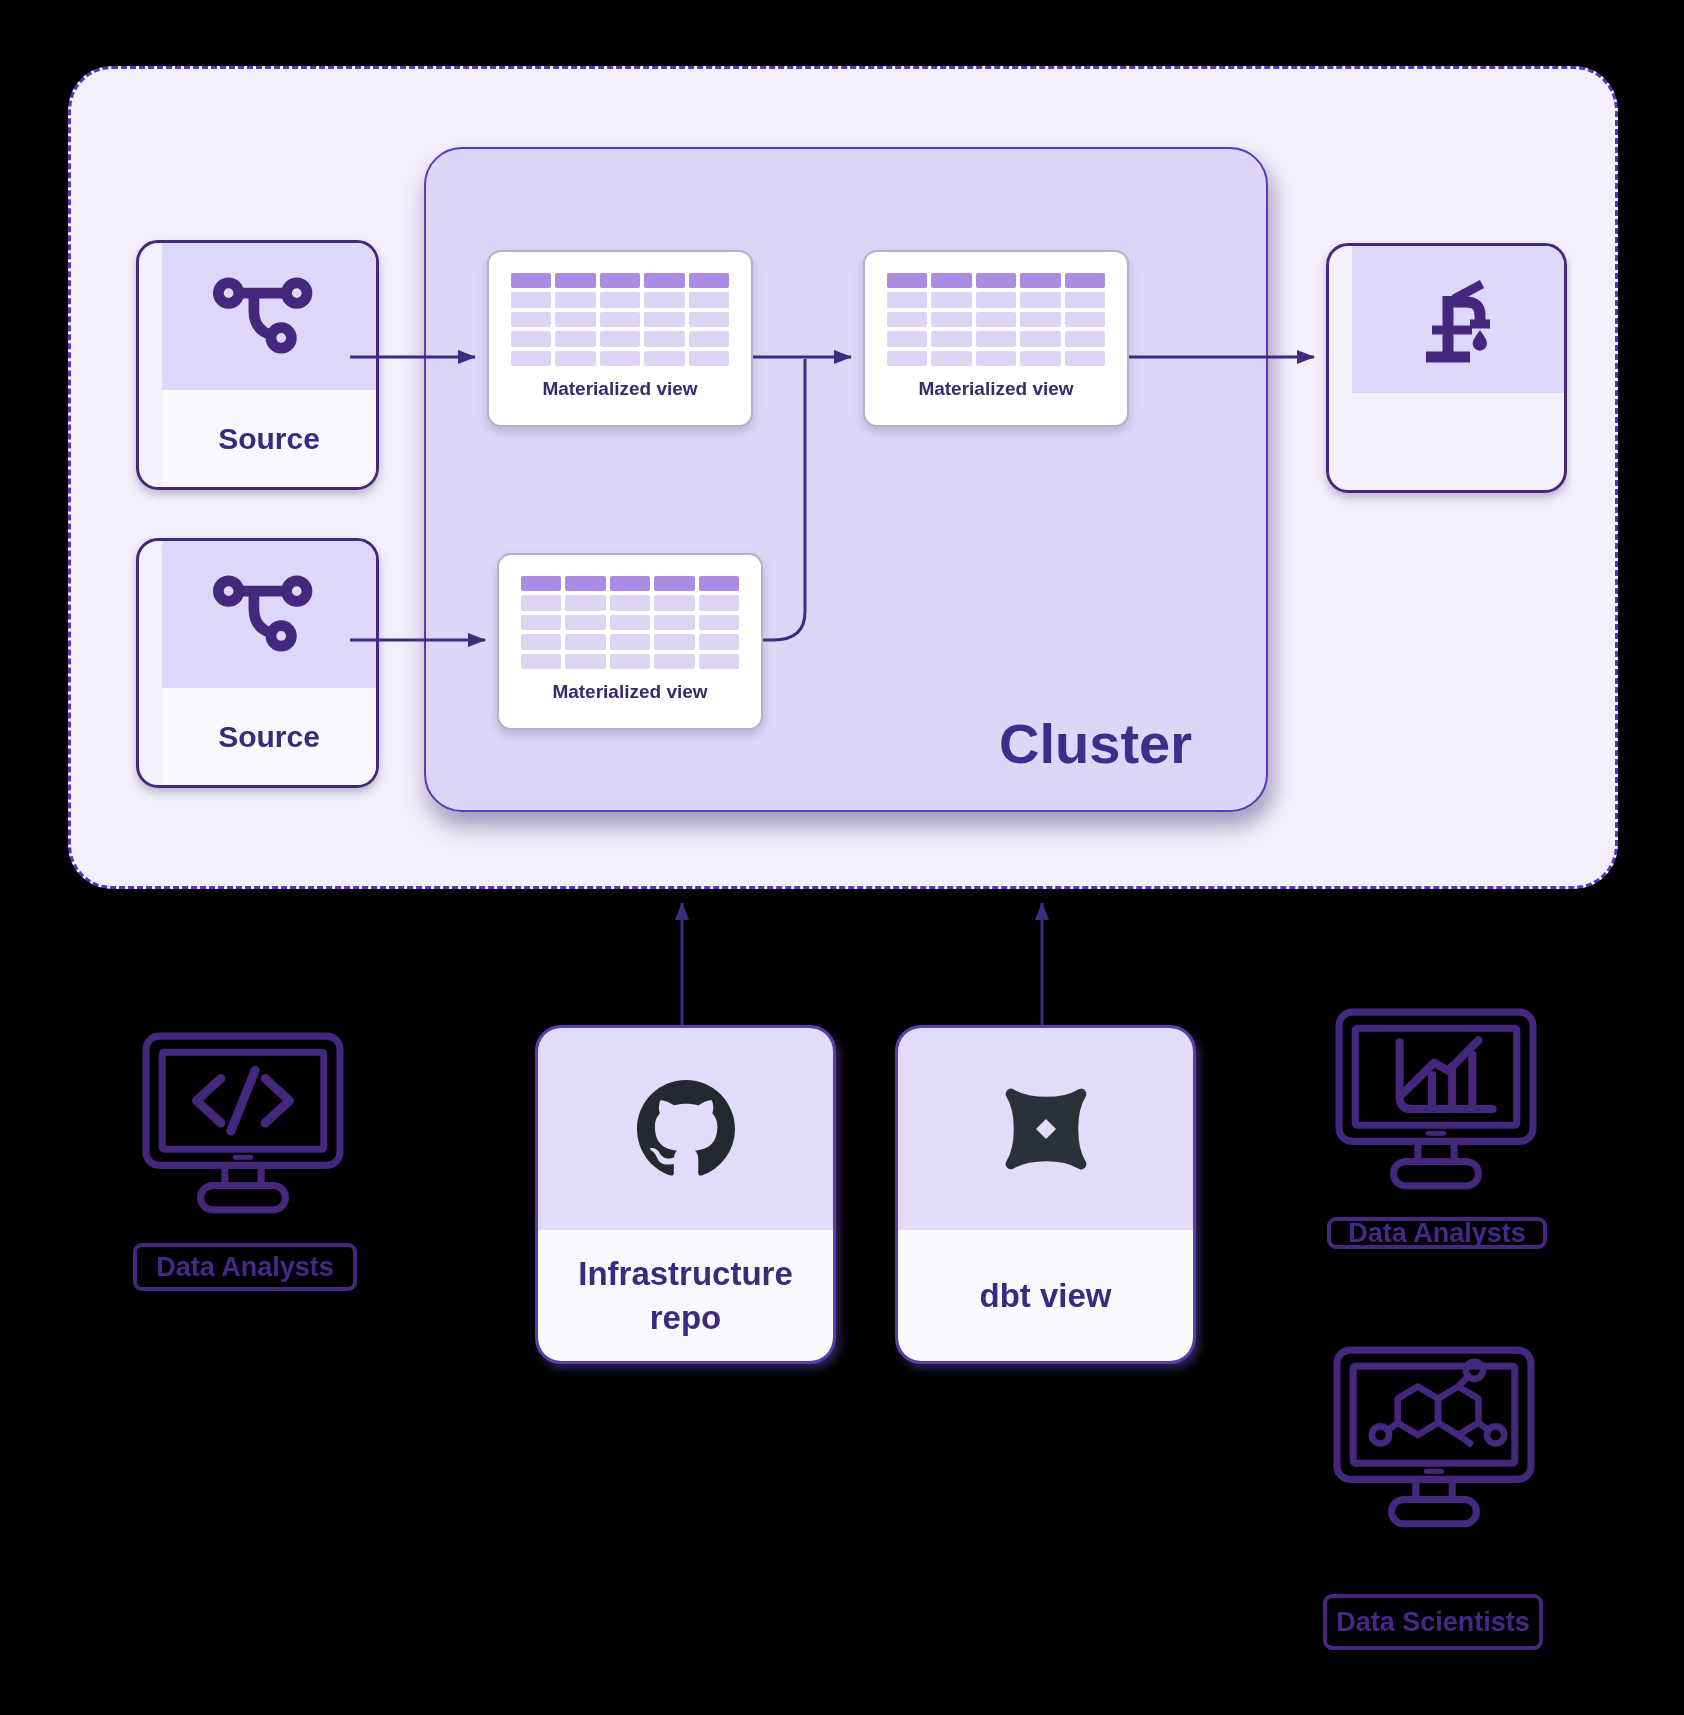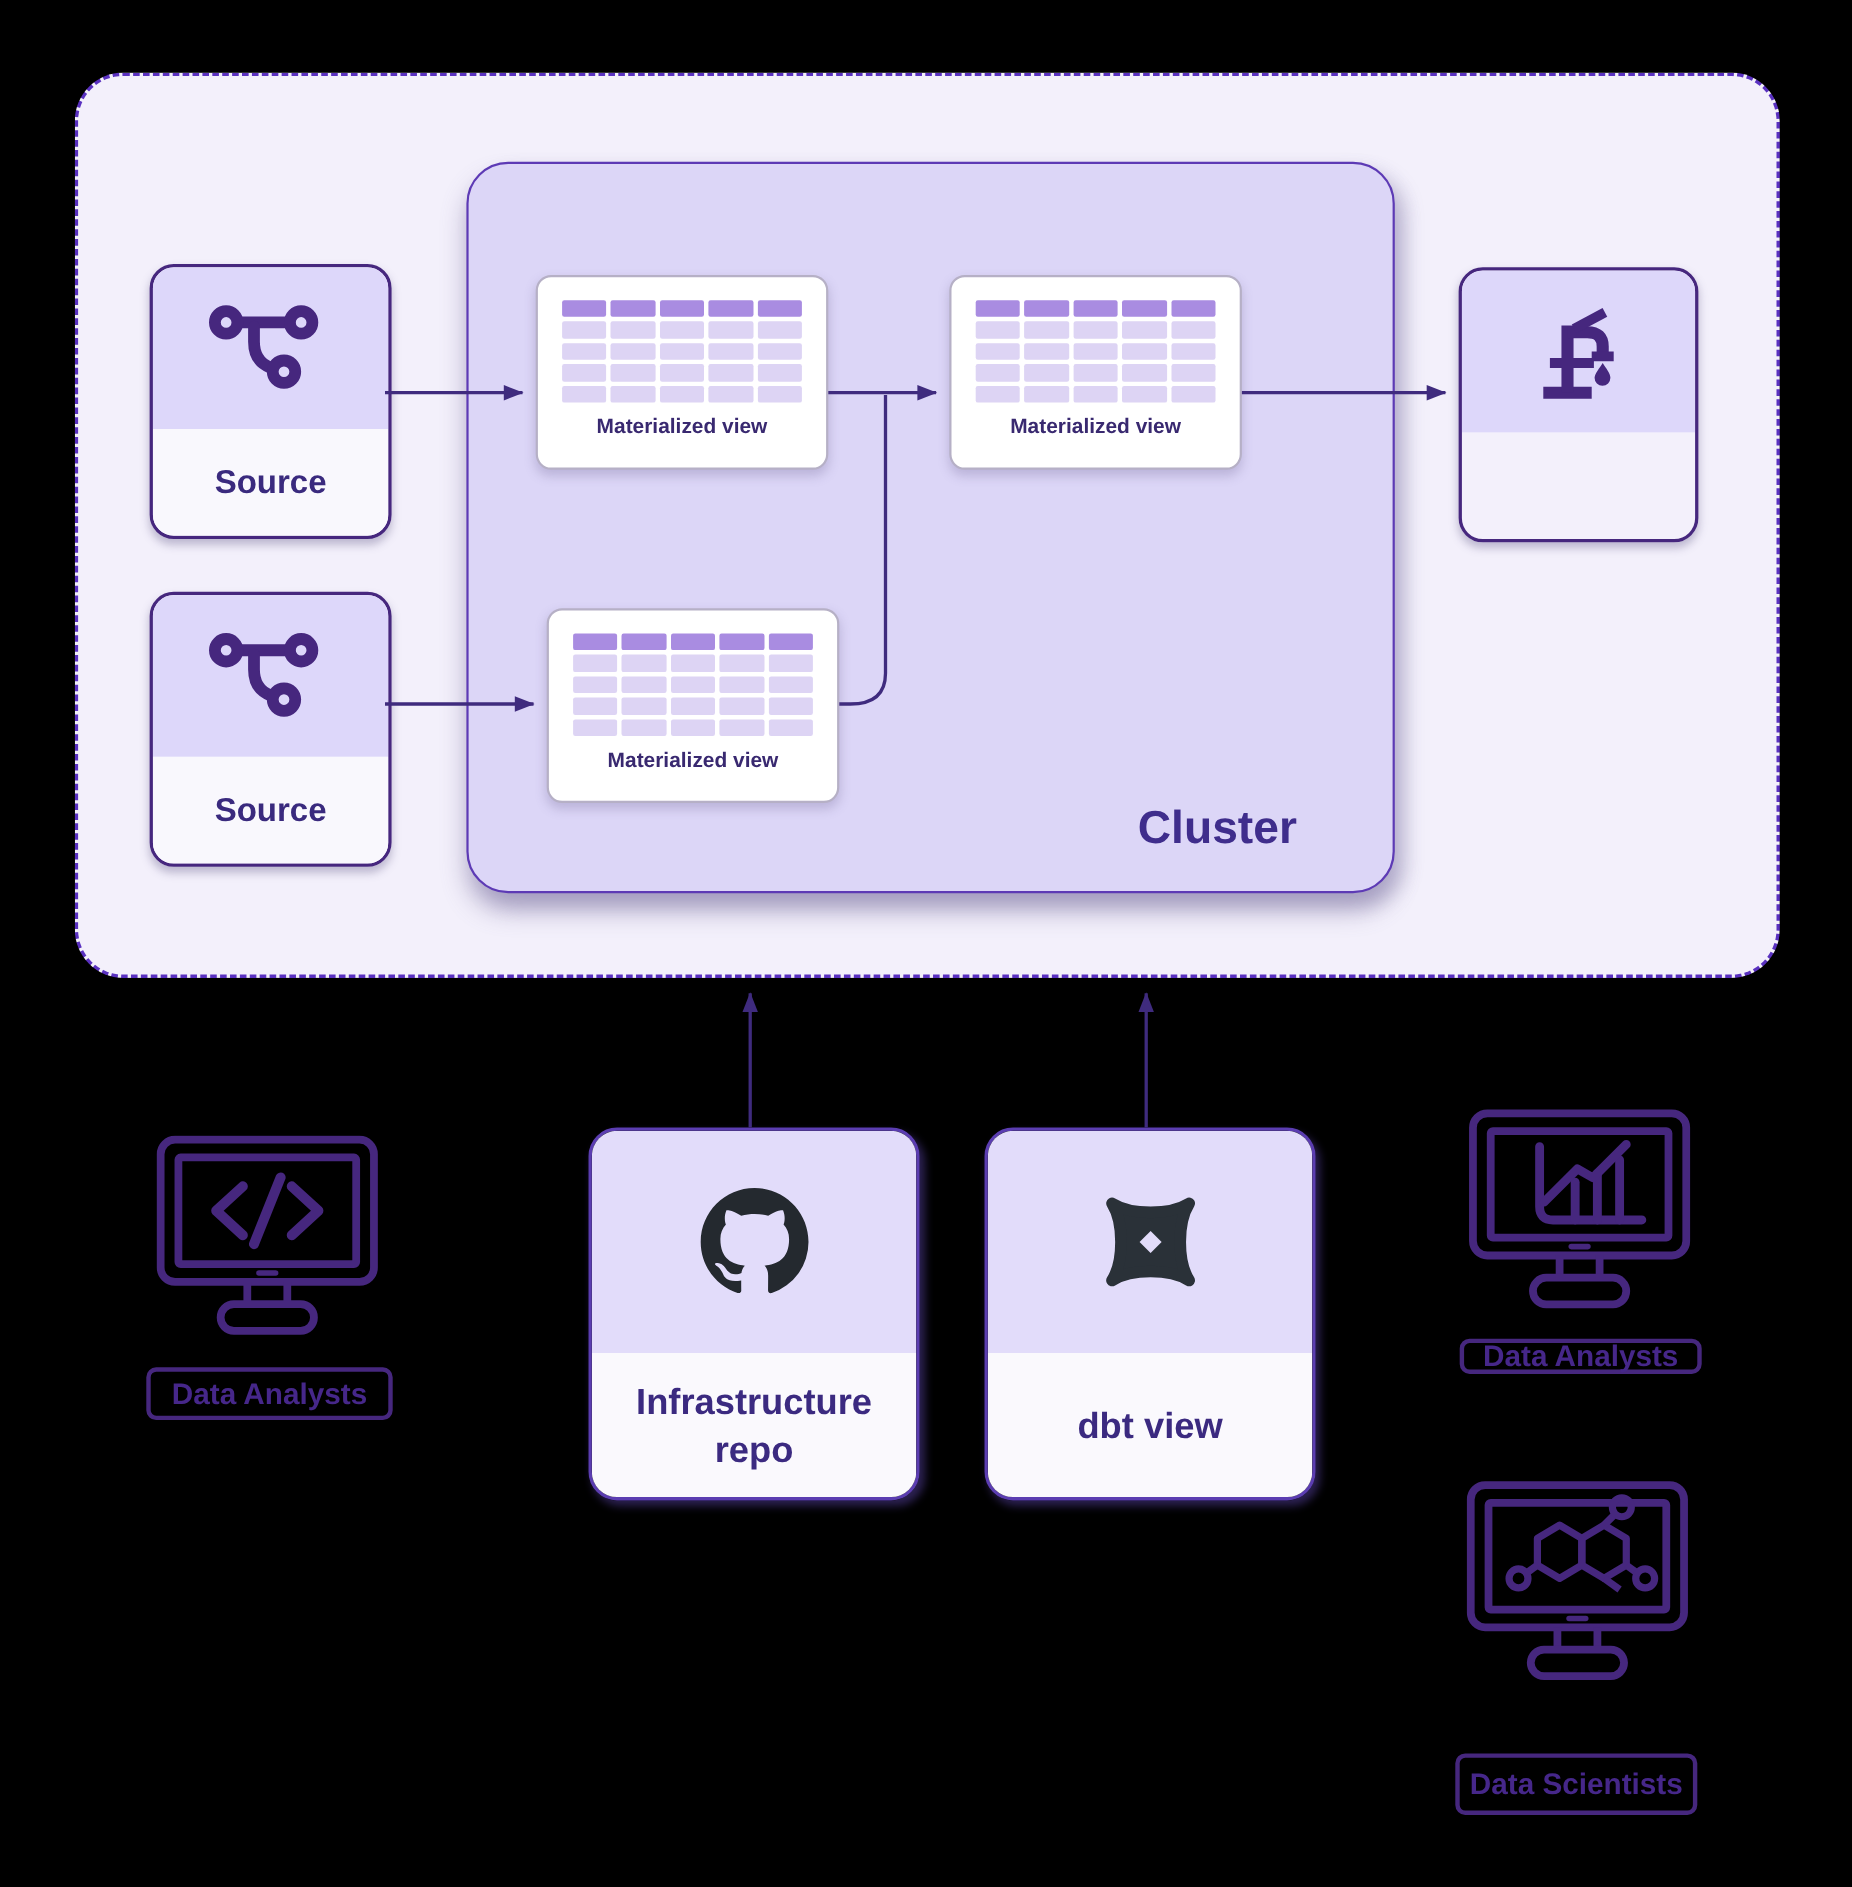--- a/index.html
+++ b/index.html
@@ -18,25 +18,25 @@
   .canvas{position:relative;width:1684px;height:1715px;background:var(--background);overflow:hidden;}
 
   
   .environment{position:absolute;left:68px;top:66px;width:1544px;height:817px;
     background:var(--environment-fill);border:3px dashed var(--environment-border);border-radius:44px;}
 
   
   .cluster{position:absolute;left:424px;top:147px;width:840px;height:661px;
     background:var(--cluster-fill);border:2px solid var(--cluster-border);border-radius:38px;
     box-shadow:0 16px 22px rgba(110,100,150,.45),10px 10px 16px rgba(120,110,160,.28);}
-  .cluster-label{position:absolute;right:87px;bottom:34px;font-size:42px;font-weight:600;color:var(--cluster-text);}
+  .cluster-label{position:absolute;right:74px;bottom:34px;font-size:56px;font-weight:600;color:var(--cluster-text);}
 
   
   .node{position:absolute;display:flex;flex-direction:column;border:3px solid var(--node-border);
-    border-radius:22px;overflow:hidden;box-shadow:0 5px 8px rgba(90,80,130,.35);}
+    border-radius:22px;overflow:hidden;box-shadow:0 5px 8px rgba(90,80,130,.35);padding-left:23px;}
   .node .icon-area{height:147px;background:var(--node-icon-area);display:flex;align-items:center;justify-content:center;}
   .node .label-area{flex:1;background:var(--node-label-area);display:flex;align-items:center;justify-content:center;}
   .node .label-area span{font-size:30px;font-weight:700;color:var(--node-text);}
   .node.source-top{left:136px;top:240px;width:214px;height:244px;}
   .node.source-bottom{left:136px;top:538px;width:214px;height:244px;}
   .node.sink{left:1326px;top:243px;width:212px;height:244px;}
 
   
   .mv{position:absolute;width:266px;height:177px;background:var(--mv-fill);
     border:2px solid var(--mv-border);border-radius:14px;box-shadow:0 5px 10px rgba(100,90,140,.28);

